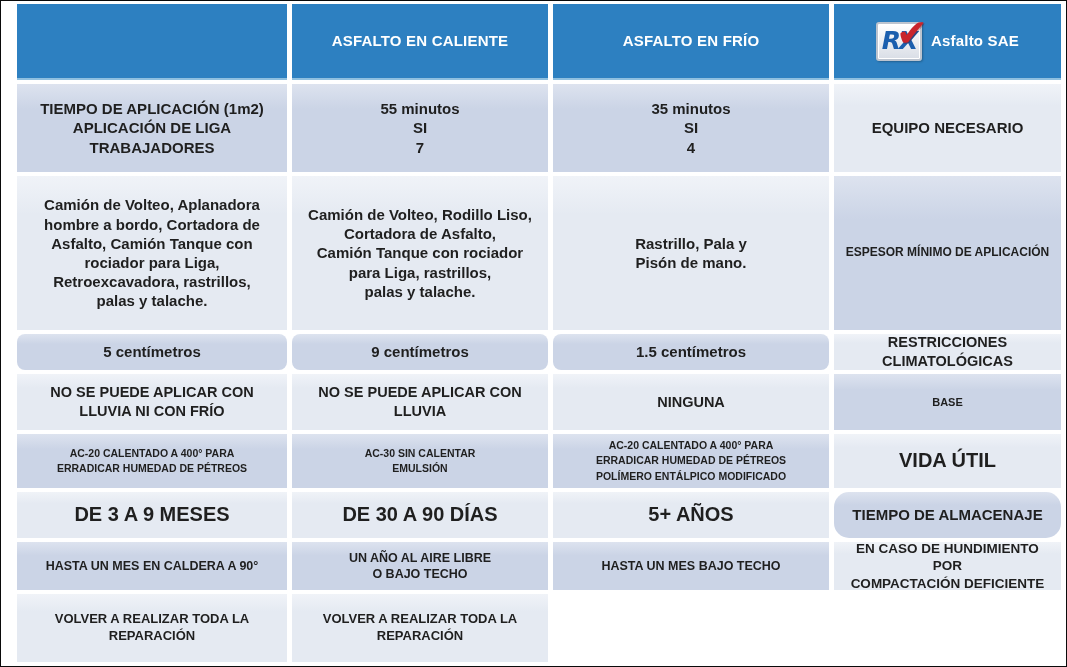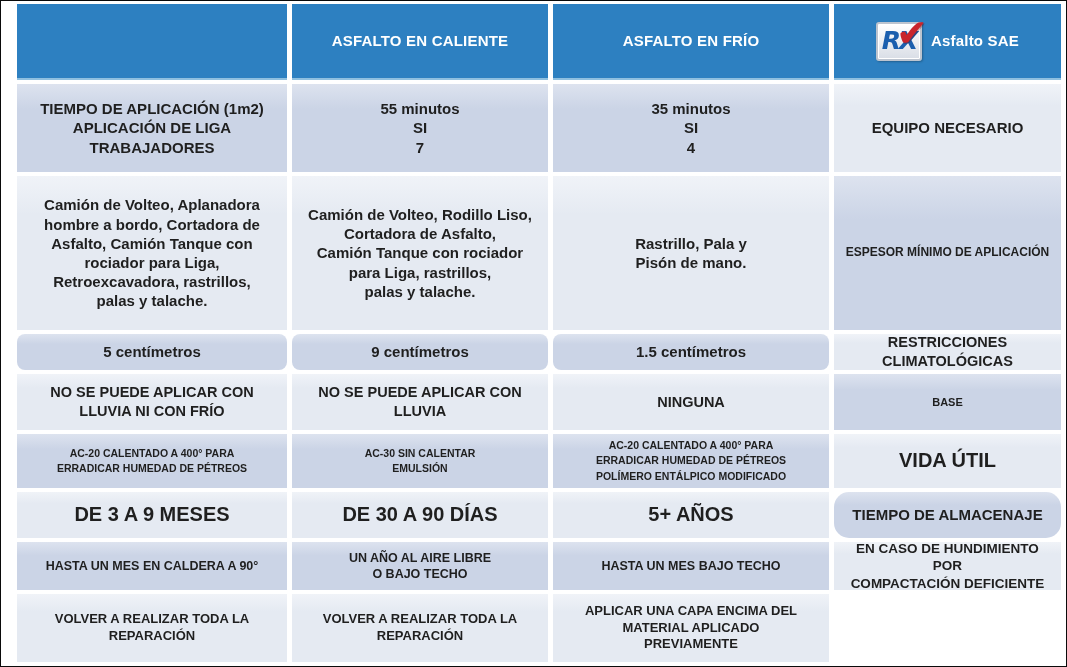--- a/index.html
+++ b/index.html
@@ -158,18 +158,15 @@
     <div class="cell dark r7 val">UN AÑO AL AIRE LIBRE
 O BAJO TECHO</div>
     <div class="cell dark r7 val">HASTA UN MES BAJO TECHO</div>
 
     <div class="cell light r8 lbl">EN CASO DE HUNDIMIENTO POR
 COMPACTACIÓN DEFICIENTE</div>
     <div class="cell light r8 val">VOLVER A REALIZAR TODA LA
 REPARACIÓN</div>
     <div class="cell light r8 val">VOLVER A REALIZAR TODA LA
 REPARACIÓN</div>
-    <div class="cell light r8 val">APLICAR UNA CAPA ENCIMA DEL
-MATERIAL APLICADO
-PREVIAMENTE</div>
 
   </div>
 </div>
 
 </body></html>

